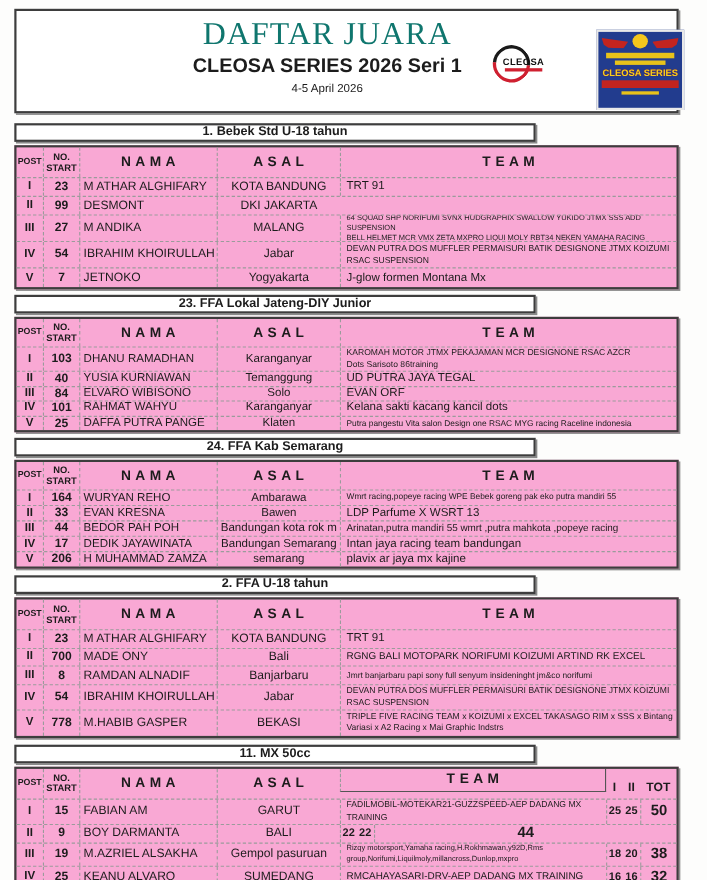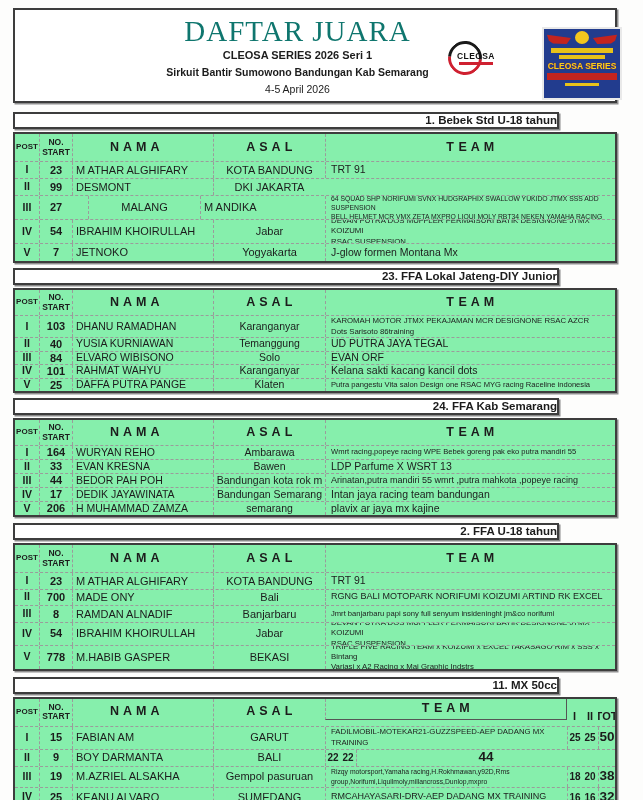--- a/index.html
+++ b/index.html
@@ -5,21 +5,21 @@
   html,body{margin:0;padding:0;}
   body{width:643px;height:800px;background:#fcfcfa;font-family:"Liberation Sans",sans-serif;color:#1c1c1c;}
   .page{position:relative;width:643px;height:800px;overflow:hidden;background:#fdfdfc;}
   .content{position:absolute;left:13px;top:8px;width:604px;}
 
   
   .hdr{box-sizing:border-box;width:604px;height:95px;border:2px solid #3d3d3d;box-shadow:1.5px 1.5px 0 #8f8f8f;
        position:relative;background:#fff;}
   .hdr-text{position:absolute;left:0;top:0;width:565px;text-align:center;}
   .h-title{font-family:"Liberation Serif",serif;font-size:29px;letter-spacing:1px;margin-top:5px;color:#0f766e;}
-  .h-sub{font-size:11px;font-weight:bold;margin-top:1px;}
+  .h-sub{font-size:18px;font-weight:bold;margin-top:1px;}
   .h-venue{font-size:10.5px;font-weight:bold;margin-top:5px;}
   .h-date{font-size:10.5px;font-weight:normal;margin-top:5px;}
 
   
   .cl-logo{position:absolute;left:431px;top:28px;width:58px;height:42px;}
   .cl-ring{position:absolute;left:2px;top:3px;width:28px;height:28px;border-radius:50%;
            border:3.5px solid #1a1a1a;border-left-color:#cf2030;border-bottom-color:#cf2030;
            transform:rotate(-40deg);}
   .cl-text{position:absolute;left:11px;top:13px;font-size:8.5px;font-weight:bold;letter-spacing:.4px;color:#111;}
   .cl-sub{position:absolute;left:13px;top:24px;width:34px;height:2.5px;background:#cf2030;}
@@ -33,34 +33,34 @@
   .bull.l{left:0;clip-path:polygon(0 15%,100% 45%,82% 100%,25% 95%,8% 70%);}
   .bull.r{right:0;clip-path:polygon(100% 15%,0 45%,18% 100%,75% 95%,92% 70%);}
   .pbar{height:5px;background:#e8c21a;margin:2px 4px 0;}
   .pbar2{height:4px;background:#e8c21a;margin:2px 12px 0;}
   .ptitle{margin-top:2px;text-align:center;color:#f4d01e;font-weight:bold;font-size:8.5px;white-space:nowrap;
           text-shadow:0 0 1px #a01010;}
   .pribbon{height:7px;background:#c3241f;margin:2px 0 0;}
   .pfoot{height:3px;background:#e8c21a;margin:3px 18px 0;}
 
   
-  .bar{box-sizing:border-box;width:546px;height:17px;border:2px solid #3d3d3d;box-shadow:1.5px 1.5px 0 #8a8a8a;
-       background:#fff;text-align:right;font-weight:bold;font-size:11.5px;line-height:12.5px;}
-
-  
-  .tbl{box-sizing:border-box;width:604px;border:2px solid #3d3d3d;box-shadow:1.5px 1.5px 0 #8f8f8f;background:#86efac;}
+  .bar{box-sizing:border-box;width:474px;height:17px;border:2px solid #3d3d3d;box-shadow:1.5px 1.5px 0 #8a8a8a;
+       background:#fff;text-align:center;font-weight:bold;font-size:11.5px;line-height:12.5px;}
+
+  
+  .tbl{box-sizing:border-box;width:604px;border:2px solid #3d3d3d;box-shadow:1.5px 1.5px 0 #8f8f8f;background:#f9a8d4;}
   .r{display:flex;align-items:stretch;}
   .r + .r{border-top:1px dashed #9b9b9b;}
   .c{box-sizing:border-box;display:flex;align-items:center;justify-content:center;overflow:hidden;
      border-left:1px dashed #9b9b9b;line-height:1.1;}
   .c:first-child{border-left:none;}
   .p{width:24px;font-weight:bold;font-size:10.5px;}
   .n{width:33px;font-weight:bold;font-size:11px;}
   .a{width:125px;font-size:11px;white-space:nowrap;justify-content:flex-start;padding-left:3px;}
-  .s{width:112px;font-size:11px;white-space:nowrap;margin-left:16px;}
+  .s{width:112px;font-size:11px;white-space:nowrap;}
   .t{flex:1;white-space:nowrap;justify-content:flex-start;padding-left:5px;}
   .tight .a,.tight .s{font-size:10.5px;}
 
   
   .hd .c{font-weight:bold;}
   .hd .hc{justify-content:center;font-size:12.5px;padding-left:0;letter-spacing:.5px;}
   .hp{font-size:8px;}
   .hn{font-size:8.5px;line-height:1.1;flex-direction:column;white-space:normal;text-align:center;}
 
   
@@ -82,21 +82,20 @@
 </head>
 <body>
 
 <div class="page">
 <div class="content">
 
   <div class="hdr">
     <div class="hdr-text">
       <div class="h-title">DAFTAR JUARA</div>
       <div class="h-sub">CLEOSA SERIES 2026 Seri 1</div>
-      <div class="h-venue">Sirkuit Bantir Sumowono Bandungan Kab Semarang</div>
       <div class="h-date">4-5 April 2026</div>
     </div>
     <div class="cl-logo">
       <span class="cl-ring"></span>
       <span class="cl-text">CLEOSA</span>
       <span class="cl-sub"></span>
     </div>
     <div class="poster">
       <div class="bulls">
         <span class="bull l"></span>
@@ -132,22 +131,22 @@
     </div>
     <div class="r" style="height:16px">
       <div class="c p">II</div>
       <div class="c n">99</div>
       <div class="c a">DESMONT</div>
       <div class="c s">DKI JAKARTA</div>
     </div>
     <div class="r" style="height:23px">
       <div class="c p">III</div>
       <div class="c n">27</div>
+      <div class="c a">M ANDIKA</div>
       <div class="c s">MALANG</div>
-      <div class="c a">M ANDIKA</div>
       <div class="c t tx">64 SQUAD SHP NORIFUMI SVNX HUDGRAPHIX SWALLOW YUKIDO JTMX SSS ADD SUSPENSION
 BELL HELMET MCR VMX ZETA MXPRO LIQUI MOLY RBT34 NEKEN YAMAHA RACING</div>
     </div>
     <div class="r" style="height:23px">
       <div class="c p">IV</div>
       <div class="c n">54</div>
       <div class="c a">IBRAHIM KHOIRULLAH</div>
       <div class="c s">Jabar</div>
       <div class="c t tw">DEVAN PUTRA DOS MUFFLER PERMAISURI BATIK DESIGNONE JTMX KOIZUMI
 RSAC SUSPENSION</div>

